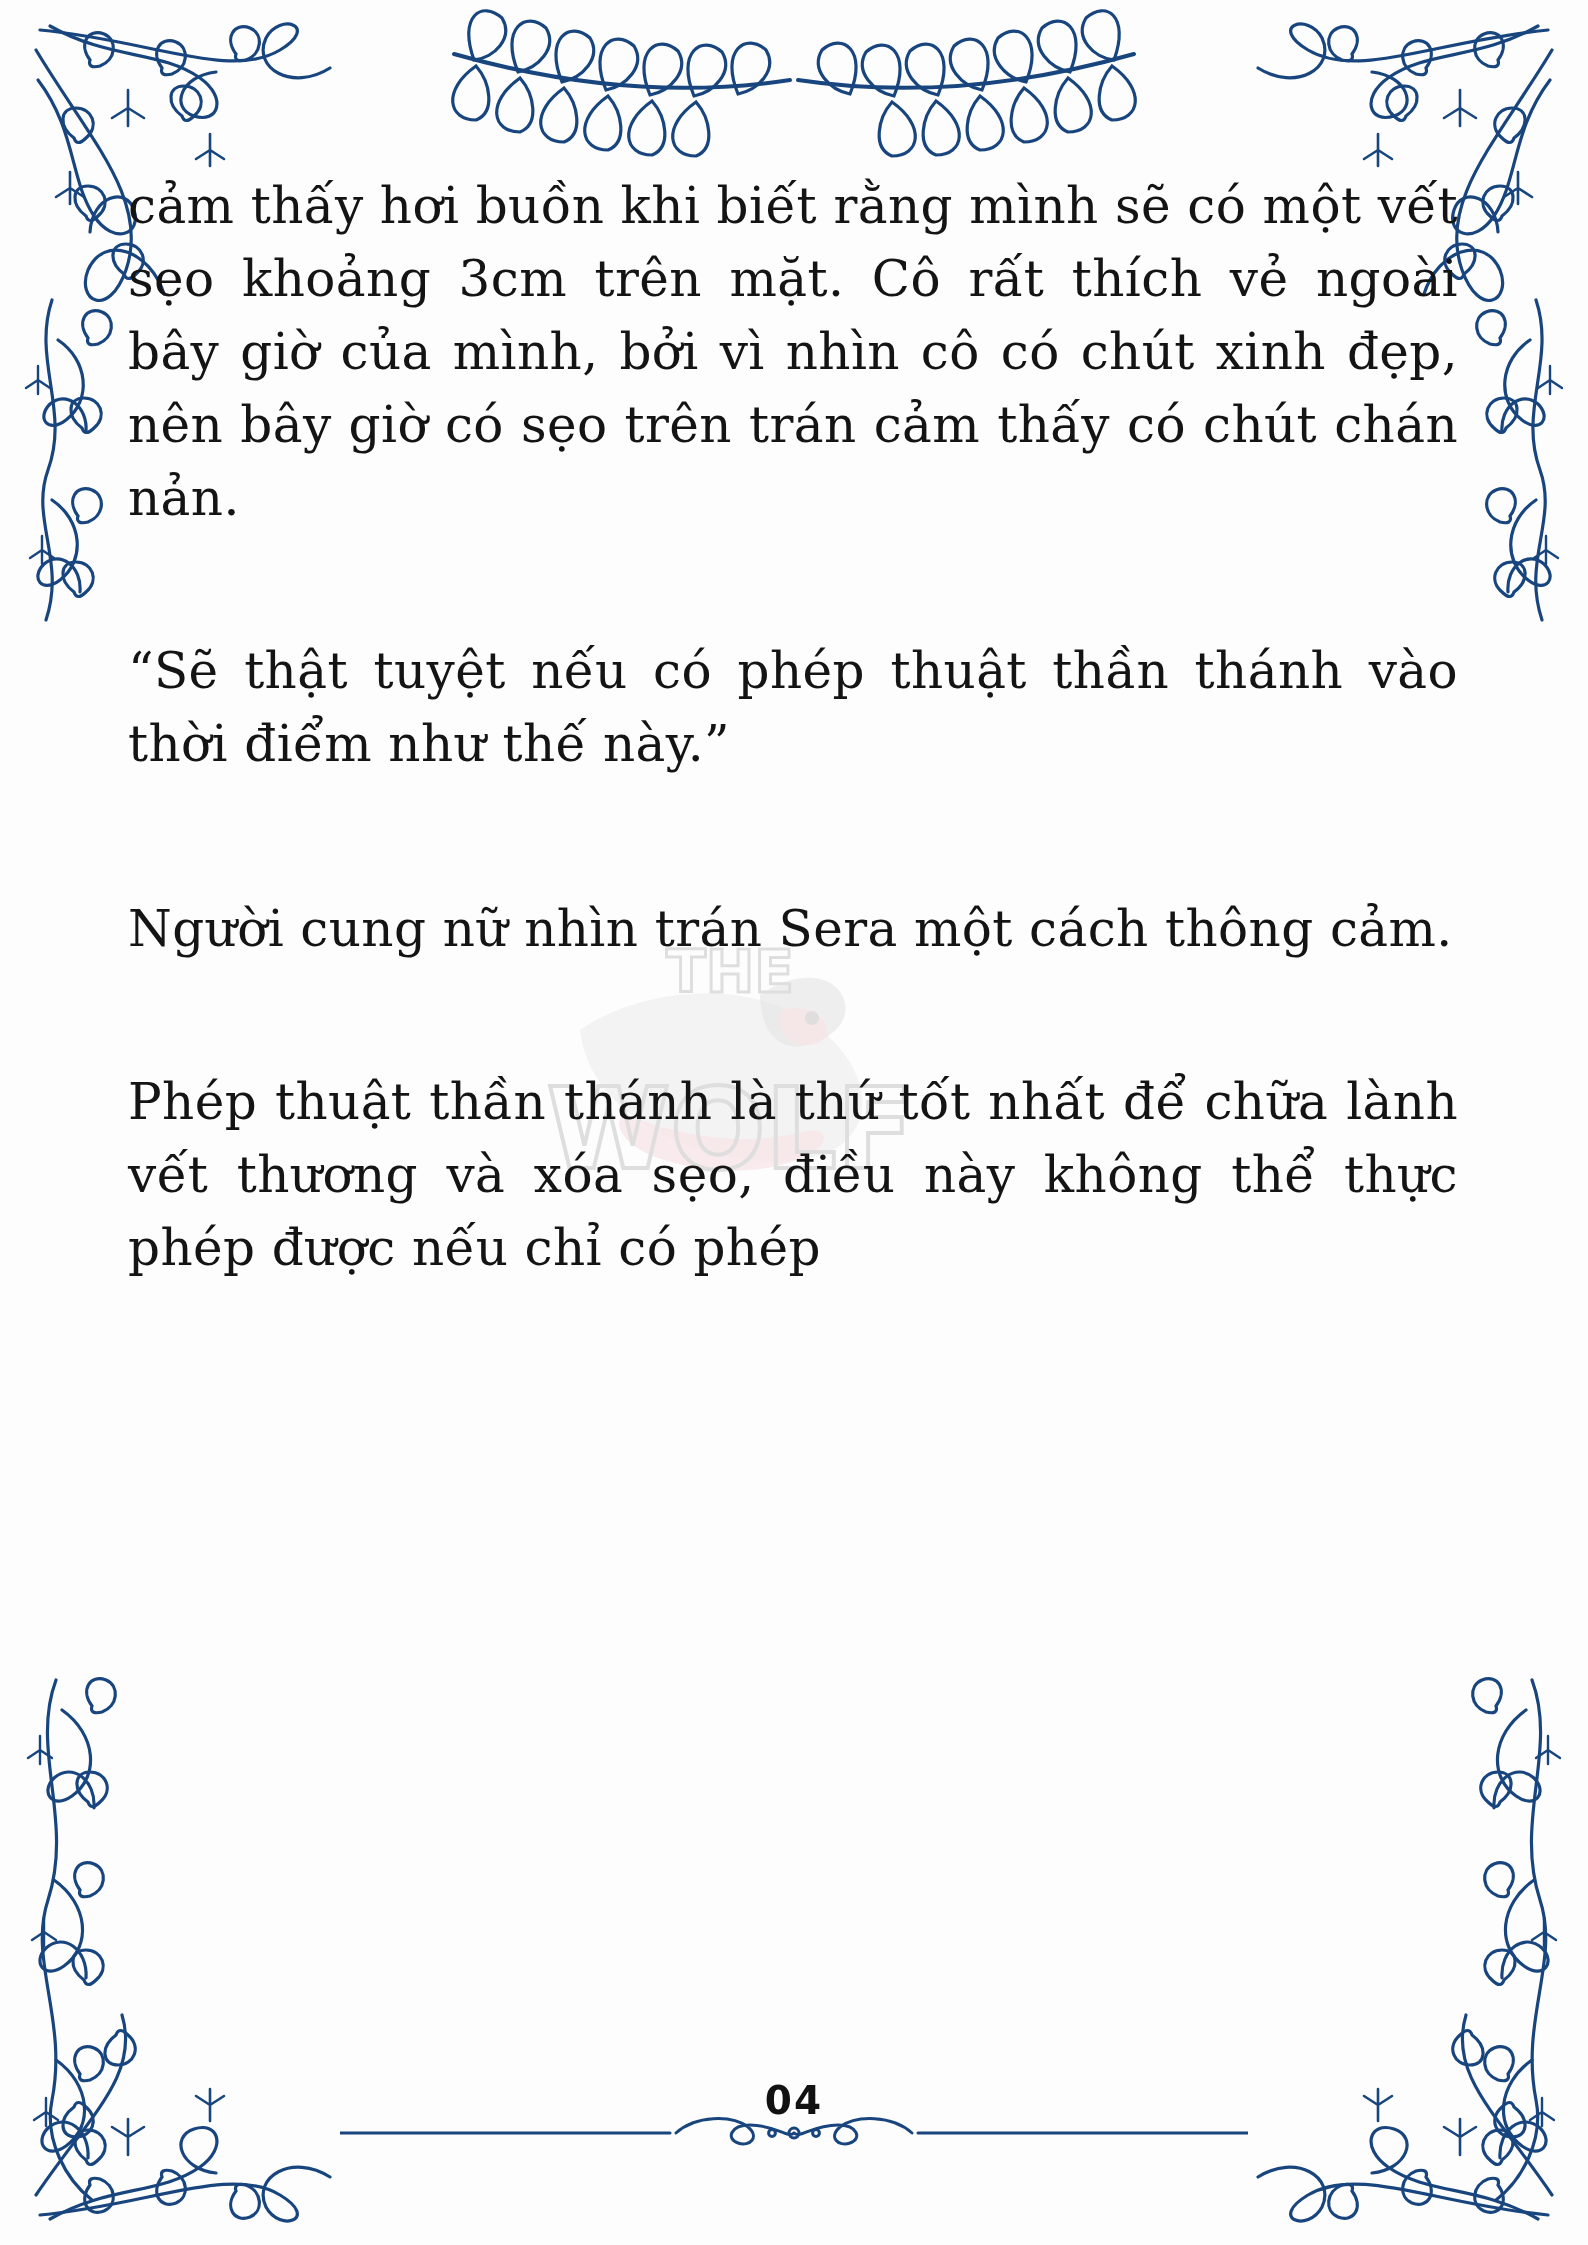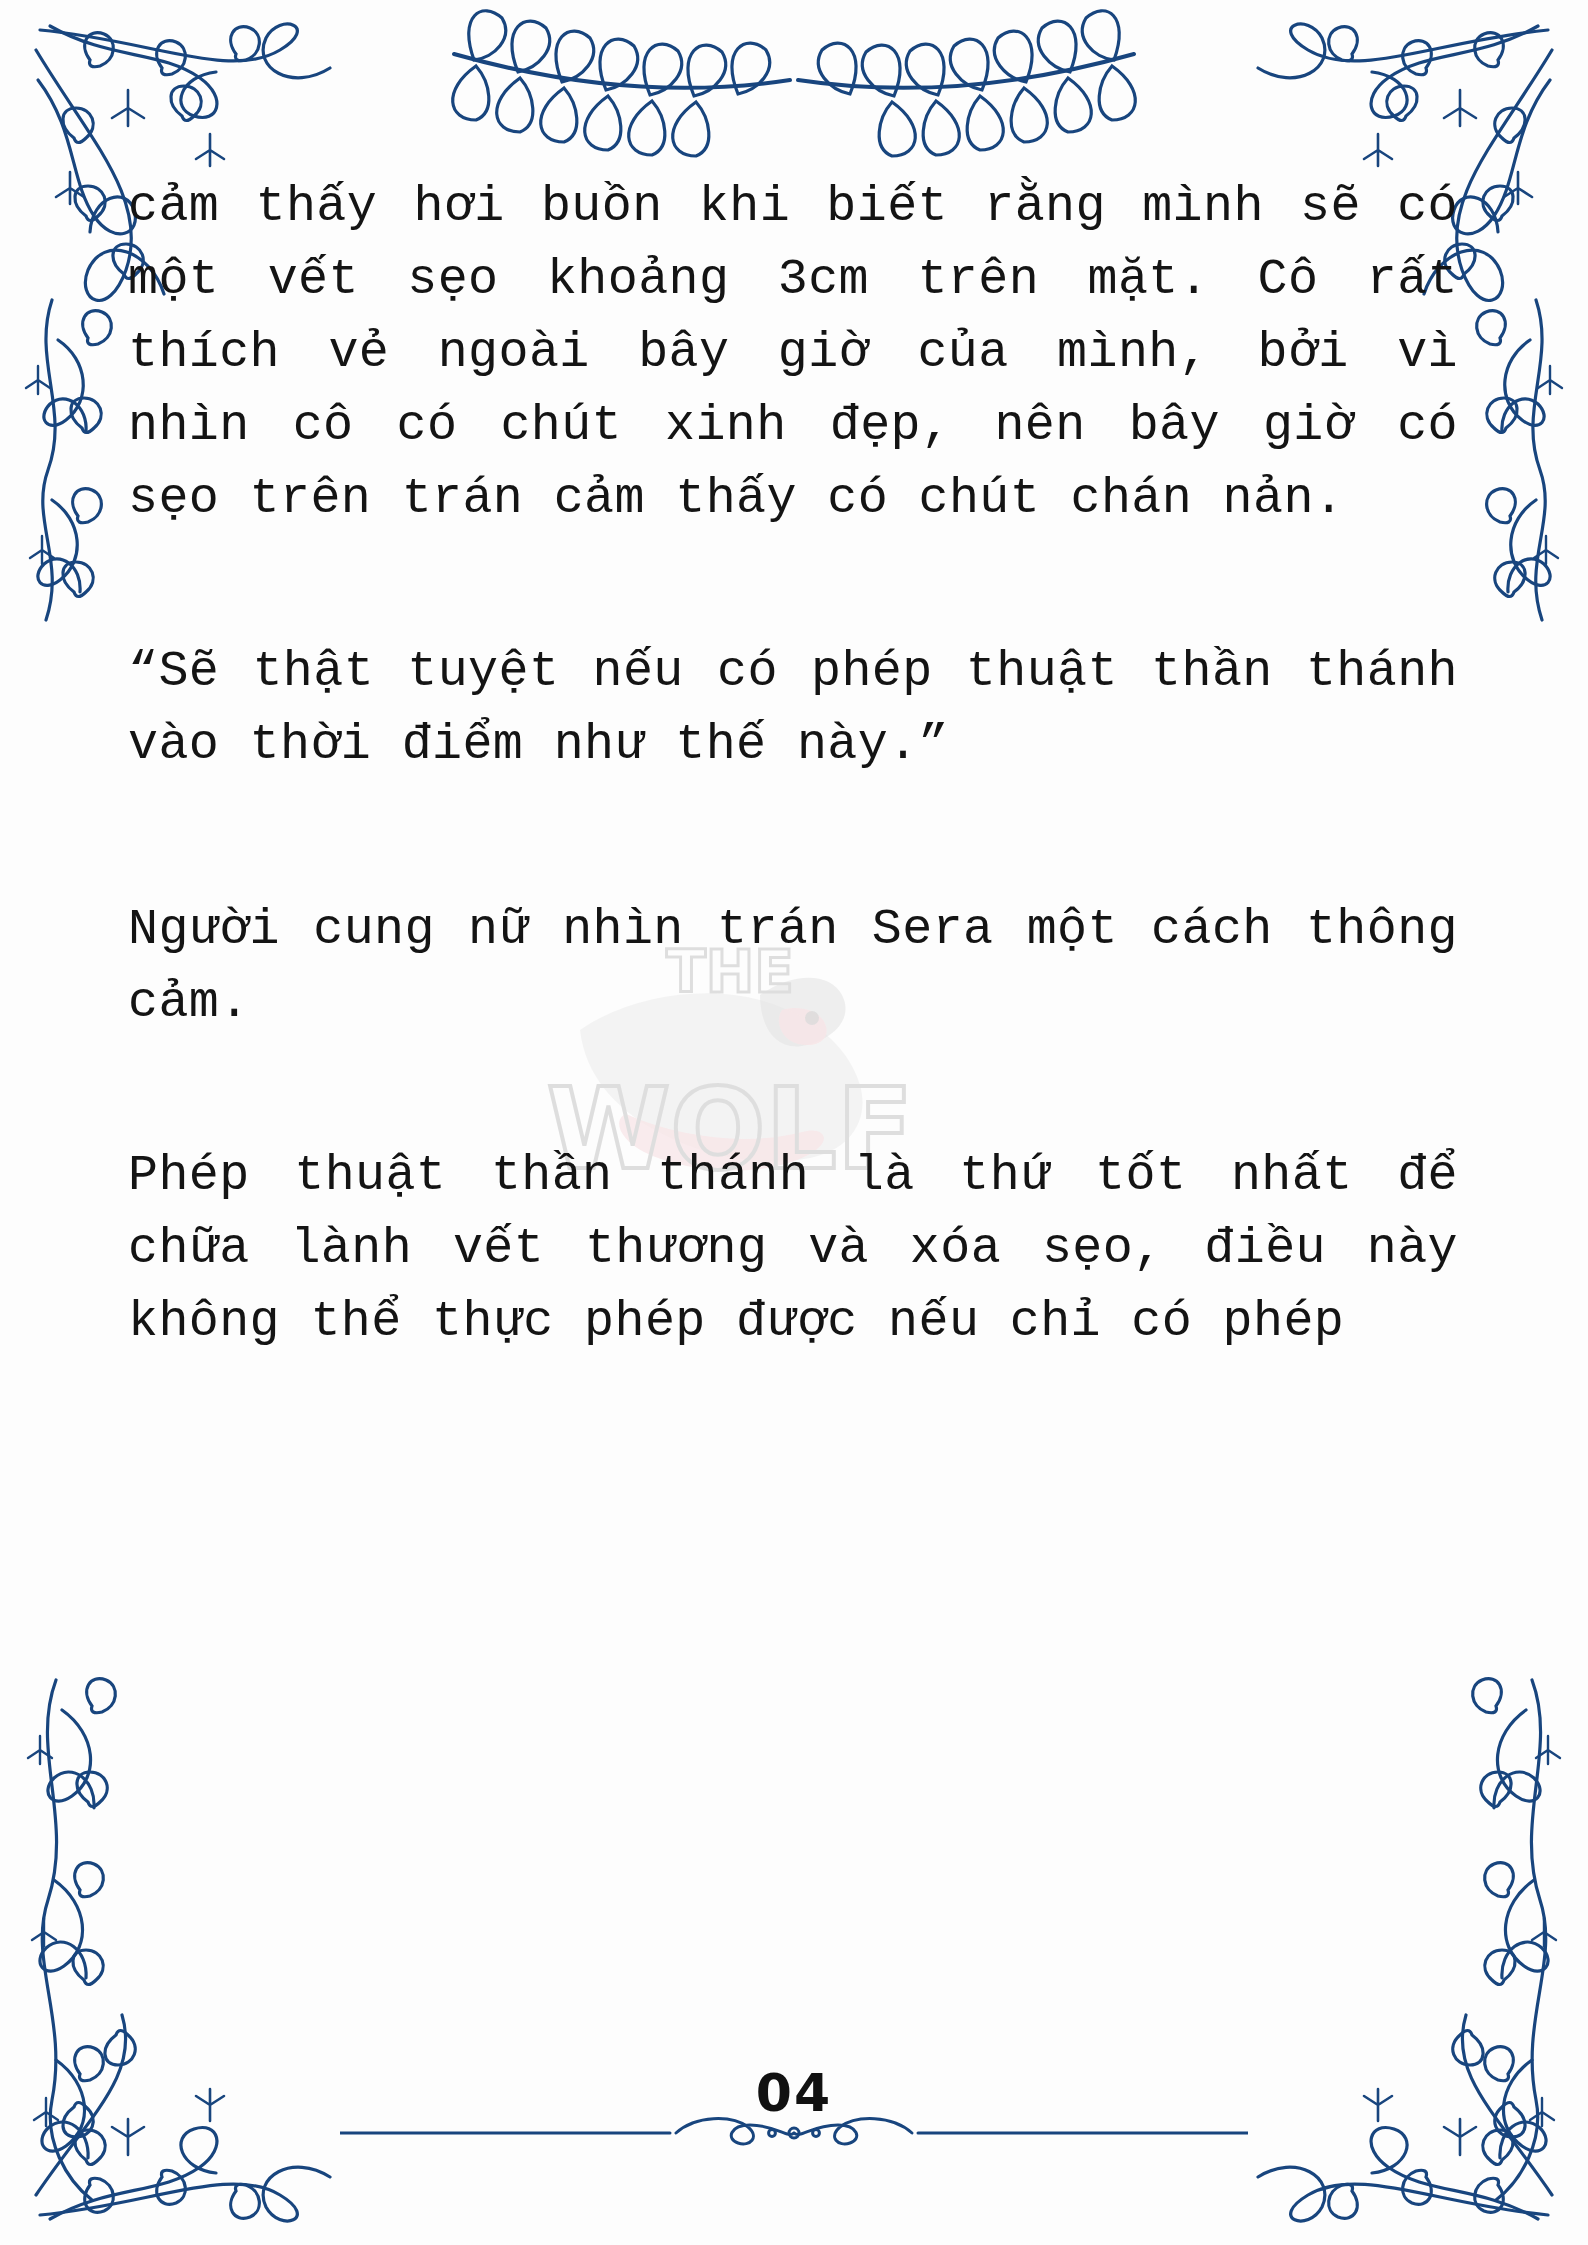--- a/index.html
+++ b/index.html
@@ -54,35 +54,34 @@
     font-family: "DejaVu Serif", serif;
     font-size: 50px;
     line-height: 1.46;
     color: #141414;
     letter-spacing: 0.4px;
     margin: 0 0 52px 0;
   }
   .para.justify {
     text-align: justify;
     text-align-last: left;
-    font-family: Liberation Mono, monospace;
   }
   .para.gap-lg { margin-bottom: 112px; }
   .para.gap-xl { margin-bottom: 100px; }
 
   
   .page-number {
     position: absolute;
     left: 0;
     right: 0;
     bottom: 122px;
     text-align: center;
     font-family: "DejaVu Sans", sans-serif;
     font-weight: bold;
-    font-size: 52px;
+    font-size: 39px;
     letter-spacing: 2px;
     color: #111111;
   }
 
   .footer-rule {
     position: absolute;
     left: 340px;
     right: 340px;
     bottom: 92px;
     height: 40px;

